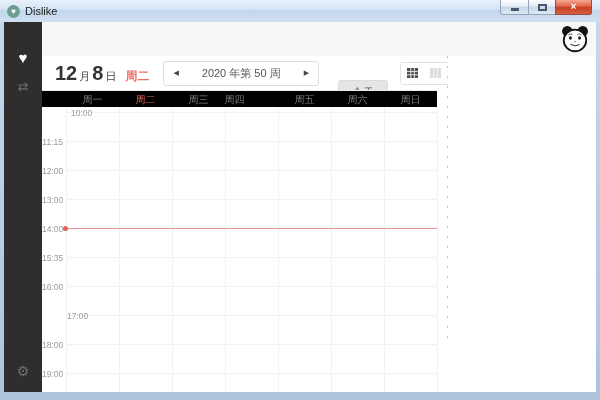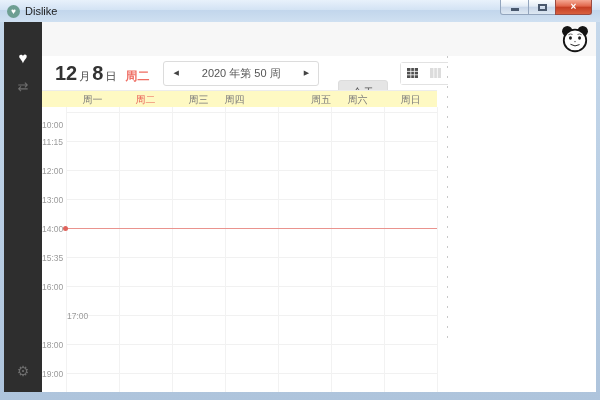--- a/index.html
+++ b/index.html
@@ -53,21 +53,21 @@
   .btn-today { margin-left:19px; border:1px solid #dcdcdc; border-radius:3px; background:#e5e5e5;
                font-size:11px; color:#555; padding:4px 13px; cursor:pointer;margin-top:38px; }
   .viewsw { margin-left:12px; display:flex; border:1px solid #e2e2e2; border-radius:3px; }
   .vbtn { width:23px; height:21px; display:flex; align-items:center; justify-content:center;
           cursor:pointer; background:#fff; border:none; }
   .btn-create { margin-left:14px; background:#2dbd91; border:none; border-radius:3px;
                 color:#fff; font-size:11px; padding:6px 11px; cursor:pointer; }
 
   
   .wk-header { position:absolute; left:38px; top:68px; width:395px; height:18px;
-               background:#fef9c3; border-top:1px solid #ececec; border-bottom:1px solid #ececec;padding-left:36px; }
+               background:#000000; border-top:1px solid #ececec; border-bottom:1px solid #ececec;padding-left:36px; }
   .wk { position:absolute; top:2px; height:13px; font-size:10px; color:#7b7b7b;
         text-align:center; line-height:13px; }
   .wk.active { color:#e95f56; }
 
   .cal-body { position:absolute; left:38px; top:85px; width:405px; height:285px; background:#fff; }
   .hour-line { position:absolute; left:24px; width:371px; height:1px; background:#f1f1f1; }
   .col-line  { position:absolute; top:0; width:1px; height:285px; background:#f2f2f2; }
   .time-label { position:absolute; left:0; width:24px; text-align:right; padding-right:3px;
                 font-size:8.5px; color:#9b9b9b; }
   .now-line { position:absolute; left:24px; top:121px; width:371px; height:1px; background:#ea938e; }
@@ -163,29 +163,29 @@
         </button>
       </div>
       <button class="btn-create">创建事件</button>
     </div>
 
     <div class="wk-header">
         <span class="wk" style="left: 24px; width: 53px;">周一</span>
         <span class="wk active" style="left: 77px; width: 53px;">周二</span>
         <span class="wk" style="left: 130px; width: 53px;">周三</span>
         <span class="wk" style="left: 166px; width: 53px;">周四</span>
-        <span class="wk" style="left: 236px; width: 53px; text-align: right;">周五</span>
+        <span class="wk" style="left: 236px; width: 53px;">周五</span>
         <span class="wk" style="left: 289px; width: 53px;">周六</span>
         <span class="wk" style="left: 342px; width: 53px;">周日</span>
       </div>
 
     <div class="cal-body">
 
     <div class="hour-line" style="top: 5px;"></div>
-        <div class="time-label" style="top: 13px;">10:00</div>
+        <div class="time-label" style="top: 1px; margin-left: 29px;">10:00</div>
         <div class="hour-line" style="top: 34px;"></div>
         <div class="time-label" style="top: 30px;">11:15</div>
         <div class="hour-line" style="top: 63px;"></div>
         <div class="time-label" style="top: 59px;">12:00</div>
         <div class="hour-line" style="top: 92px;"></div>
         <div class="time-label" style="top: 88px;">13:00</div>
         <div class="hour-line" style="top: 121px;"></div>
         <div class="time-label" style="top: 117px;">14:00</div>
         <div class="hour-line" style="top: 150px;"></div>
         <div class="time-label" style="top: 146px;">15:35</div>

